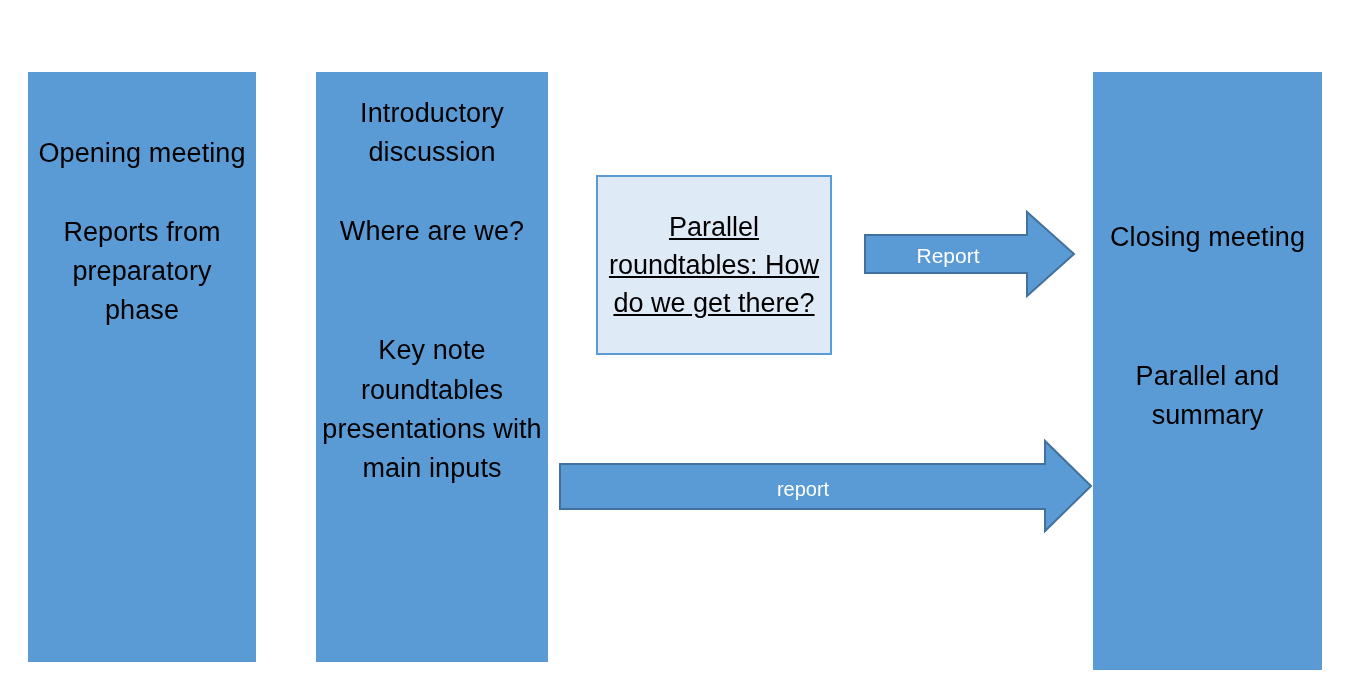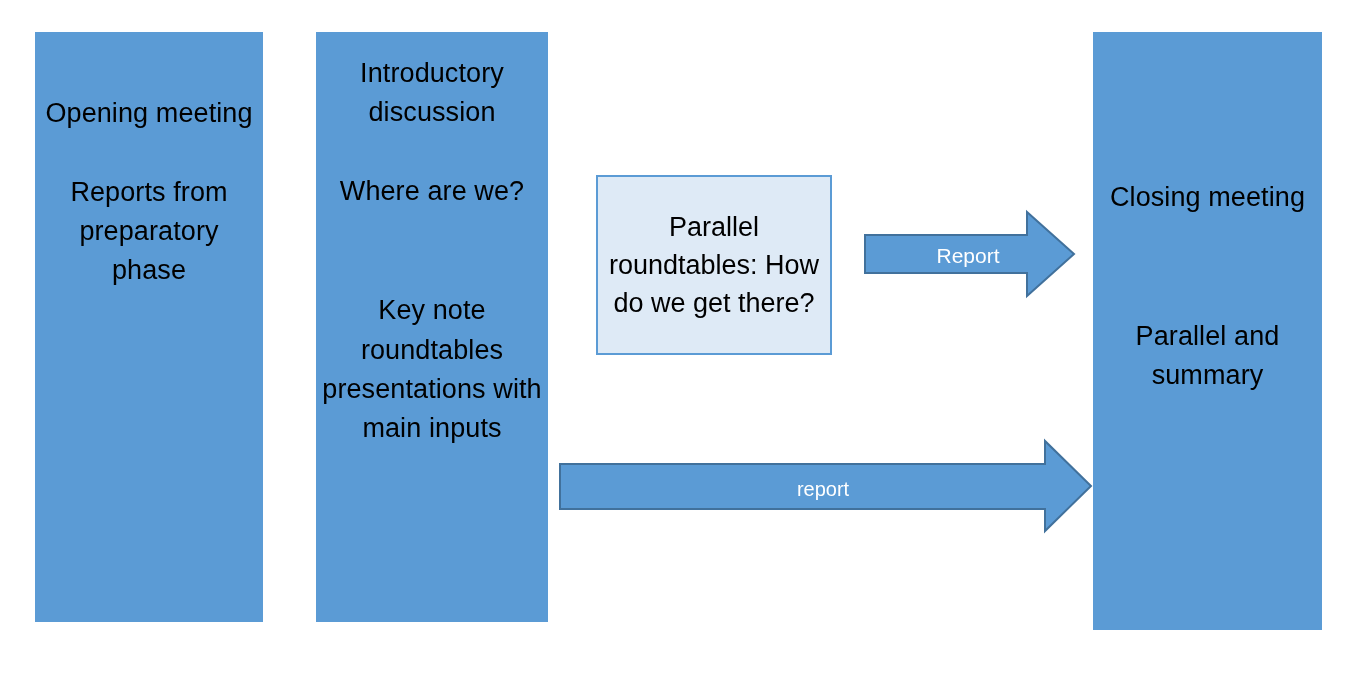--- a/index.html
+++ b/index.html
@@ -26,61 +26,62 @@
     background: #5B9BD5;
     box-sizing: border-box;
     display: flex;
     flex-direction: column;
     align-items: center;
     color: #000000;
     font-size: 27px;
     line-height: 1.45;
     text-align: center;
     letter-spacing: 0.1px;
+    margin-top: 40px;
   }
   .panel .block {
     width: 100%;
     padding: 0 6px;
     box-sizing: border-box;
   }
 
-  #panel-opening      { left: 35px;   top: 32px; width: 228px; height: 590px; }
+  #panel-opening      { left: 28px;   top: 32px; width: 228px; height: 590px; }
   #panel-introductory { left: 316px;  top: 32px; width: 232px; height: 590px; }
   #panel-closing      { left: 1093px; top: 32px; width: 229px; height: 598px; }
 
   
   #card-roundtables {
     position: absolute;
     left: 596px;
     top: 175px;
     width: 236px;
     height: 180px;
     background: #DEEAF6;
     border: 2px solid #5B9BD5;
     box-sizing: border-box;
     display: flex;
     align-items: center;
     justify-content: center;
     text-align: center;
     color: #000000;
     font-size: 27px;
     line-height: 1.42;
+    text-decoration: underline;
   }
 
   
   .arrow-wrap { position: absolute; }
   .arrow-wrap svg { display: block; overflow: visible; }
   .arrow-body { fill: #5B9BD5; stroke: #41719C; stroke-width: 2; }
   .arrow-label {
     position: absolute;
     color: #ffffff;
     font-size: 21px;
     white-space: nowrap;
     text-align: center;
-    padding-left: 20px;
   }
 
   #arrow-report-upper { left: 864px; top: 210px; width: 212px; height: 88px; }
   #arrow-report-upper .arrow-label {
     left: 0; width: 168px; top: 34px; font-size: 21px;
   }
 
   #arrow-report-lower { left: 559px; top: 438px; width: 534px; height: 96px; }
   #arrow-report-lower .arrow-label {
     left: 0; width: 488px; top: 40px; font-size: 20px;

